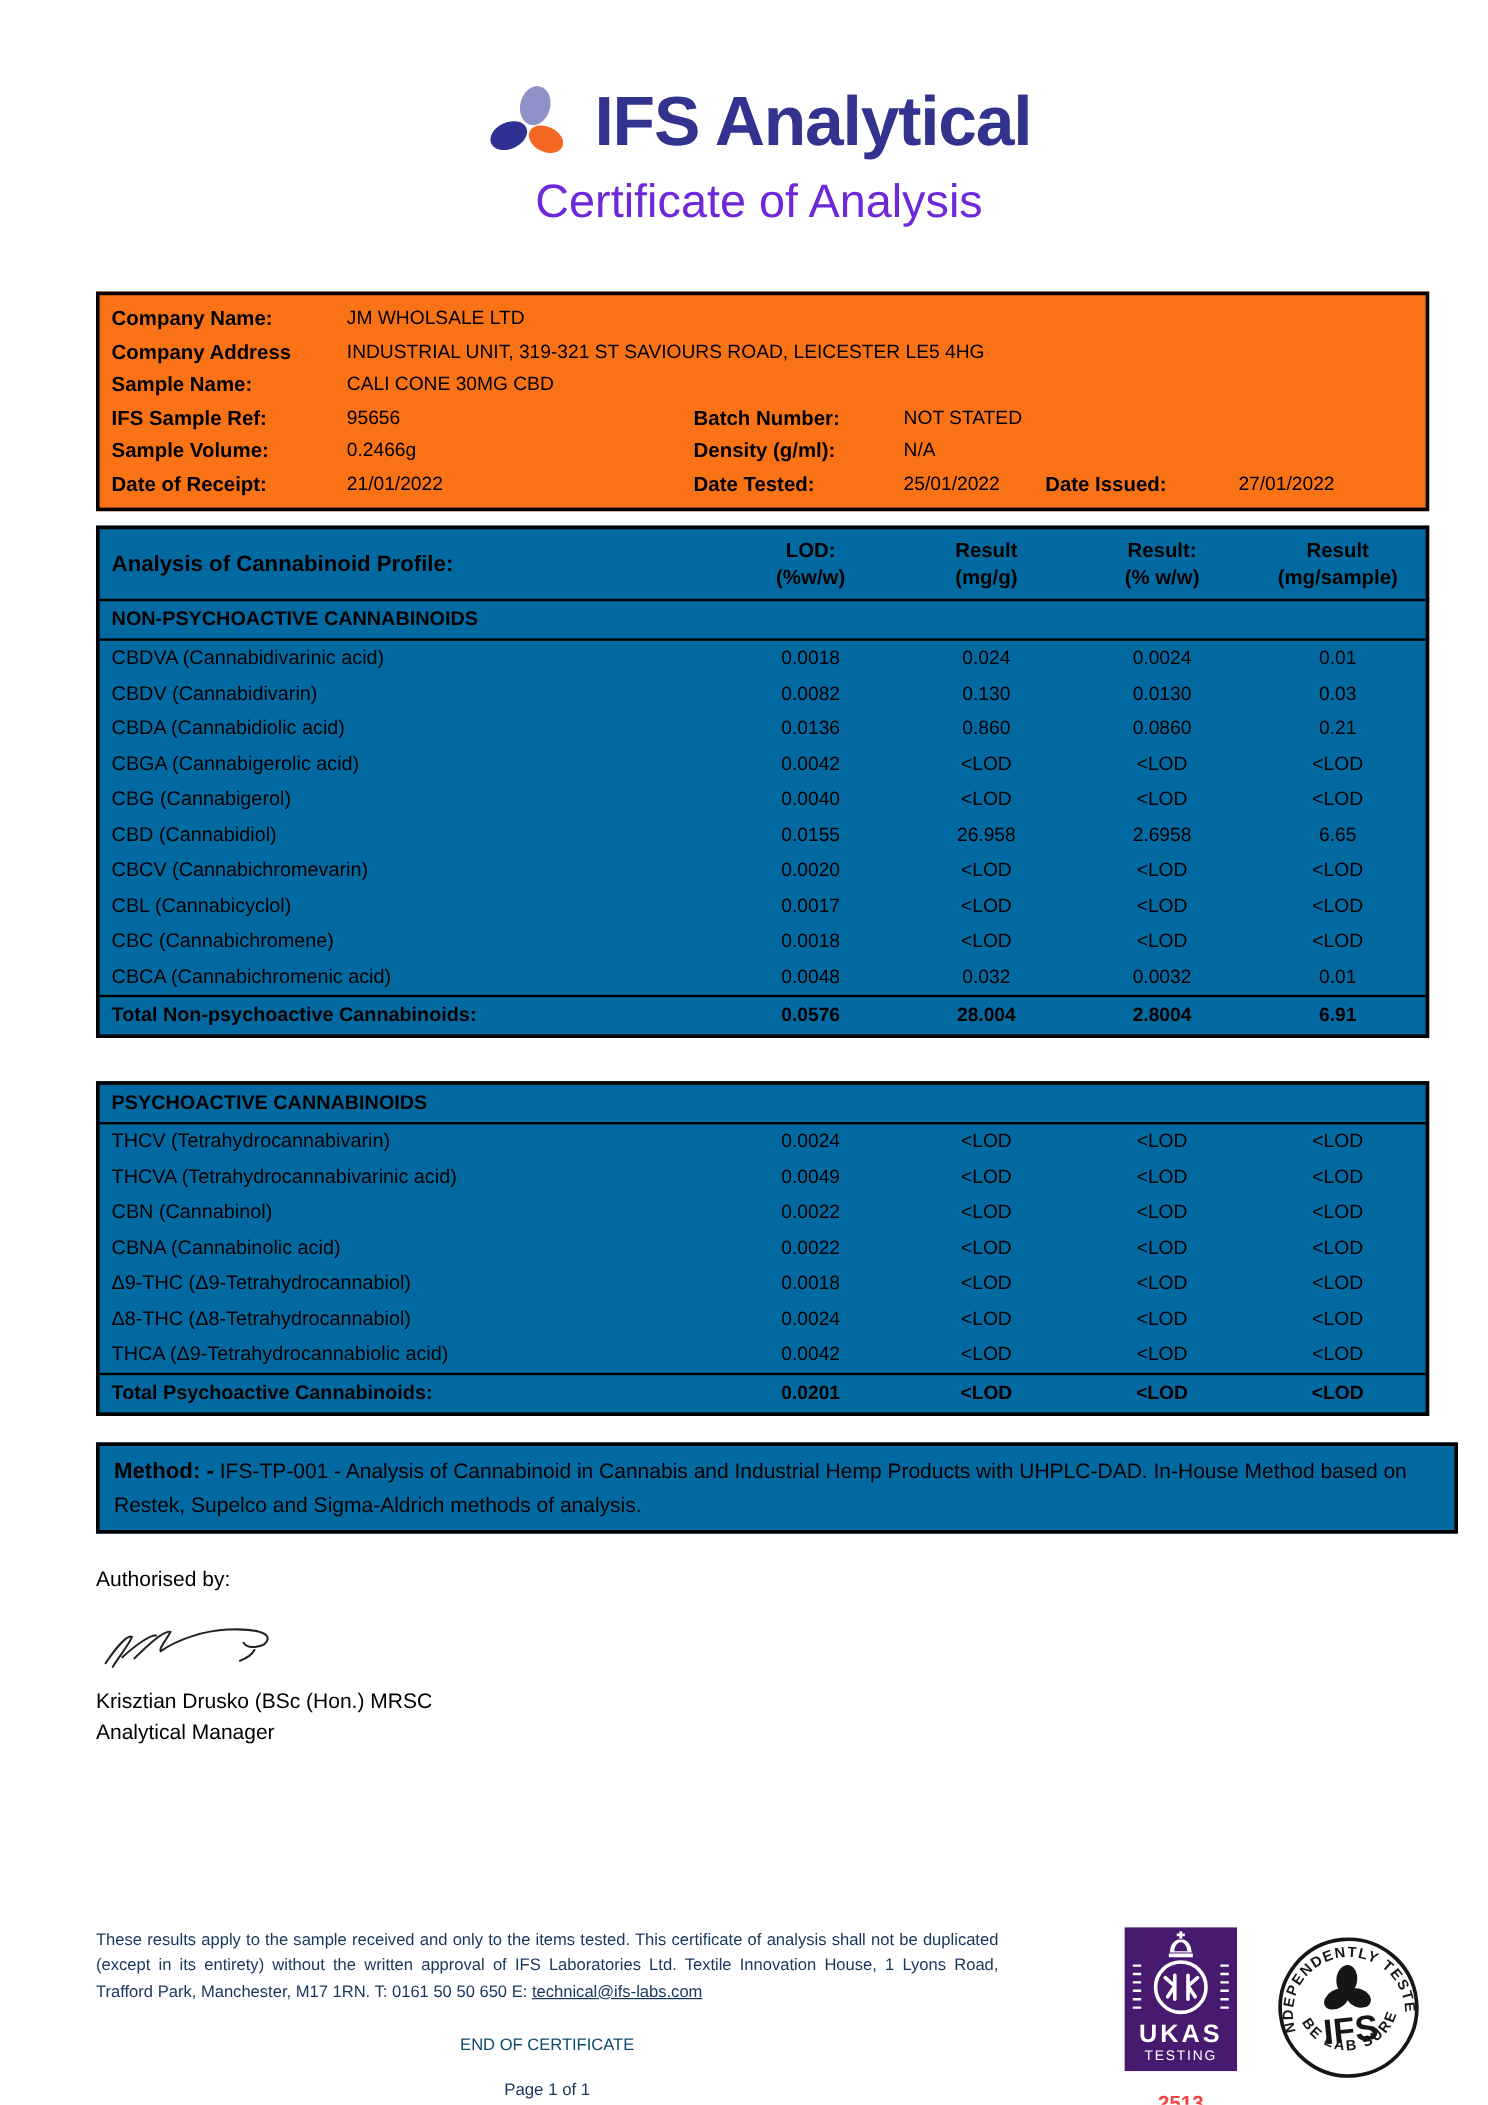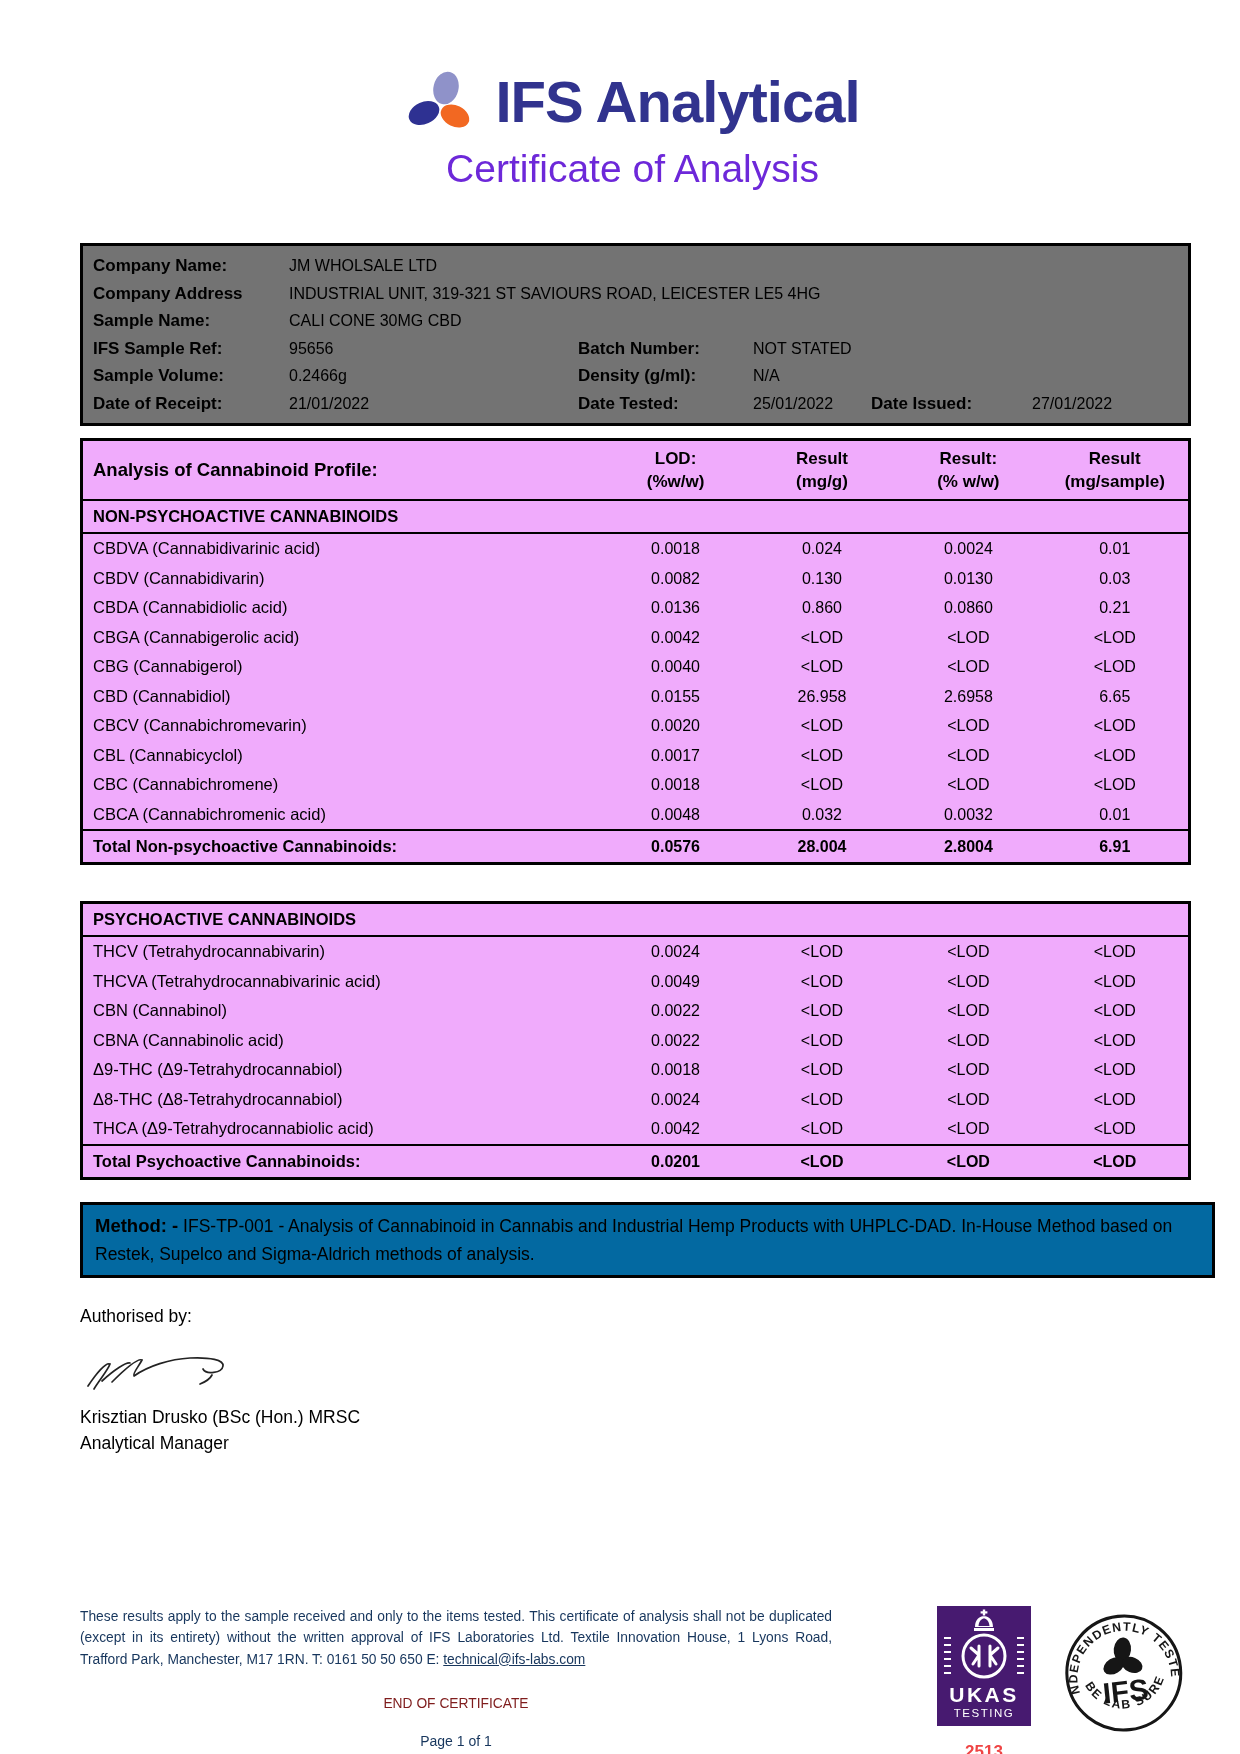--- a/index.html
+++ b/index.html
@@ -6,28 +6,28 @@
   body{width:1240px;height:1754px;font-family:"Liberation Sans",sans-serif;color:#000;overflow:hidden;}
   .page{position:relative;width:1240px;height:1309px;box-sizing:border-box;padding:0 55px 0 80px;}
   .content{width:1105px;}
 
   
   .brand-row{display:flex;justify-content:center;align-items:center;gap:16px;padding-top:68px;}
   .brand-text{font-size:58px;font-weight:bold;color:#31338e;letter-spacing:-1px;}
   .cert-title{text-align:center;font-size:39px;color:#6d28d9;margin-top:12px;}
 
   
-  .info-box{margin-top:52px;background:#737373;border:3px solid #000;padding:6px 0;}
+  .info-box{margin-top:52px;background:#f97316;border:3px solid #000;padding:6px 0;}
   .info-row{display:grid;grid-template-columns:196px 289px 175px 118px 161px 1fr;padding:0 10px;line-height:27.5px;}
   .info-label{font-weight:bold;font-size:17px;}
   .info-value{font-size:16px;}
   .span-rest{grid-column:2/7;}
 
   
-  .ctable{border:3px solid #000;background:#f0abfc;}
+  .ctable{border:3px solid #000;background:#0369a1;}
   .t1{margin-top:12px;}
   .t2{margin-top:36px;}
   .thead-row{display:grid;grid-template-columns:47% 13.25% 13.25% 13.25% 13.25%;border-bottom:2.5px solid #000;align-items:center;}
   .th-name{font-size:18.5px;font-weight:bold;padding:12px 0 12px 10px;}
   .th-col{text-align:center;font-weight:bold;font-size:17px;line-height:23px;padding:6px 0;}
   .th-col span{display:block;}
   .section-band{font-weight:bold;font-size:16.5px;padding-left:10px;line-height:31px;border-bottom:2.5px solid #000;}
   .trow{display:grid;grid-template-columns:47% 13.25% 13.25% 13.25% 13.25%;line-height:29.5px;}
   .cell-name{padding-left:10px;font-size:16.5px;}
   .cell-num{text-align:center;font-size:16px;}
@@ -42,21 +42,21 @@
   .auth{margin-top:26px;font-size:17.5px;}
   .auth-heading{line-height:24px;}
   .sig{margin:6px 0 6px 2px;display:block;}
   .auth-name,.auth-title{line-height:26px;}
 
   
   .footer-row{margin-top:150px;display:flex;align-items:flex-start;}
   .f-left{width:752px;}
   .disclaimer{font-size:13.8px;color:#17365d;text-align:justify;line-height:21.5px;}
   .email-link{color:#17365d;text-decoration:underline;}
-  .end-cert{margin-top:26px;text-align:center;font-size:13.8px;color:#7f1d1d;}
+  .end-cert{margin-top:26px;text-align:center;font-size:13.8px;color:#0c4a6e;}
   .page-num{margin-top:22px;font-size:14px;color:#17365d;text-align:center;}
   .f-right{margin-left:auto;display:flex;gap:32px;align-items:flex-start;}
   .ukas-wrap{text-align:center;}
   .ukas-number{font-weight:bold;font-size:17px;color:#ef4444;margin-top:12px;}
   .stamp-wrap{margin-top:6px;transform:rotate(-6deg);}
 </style>
 </head>
 <body>
 
 <div class="page">

